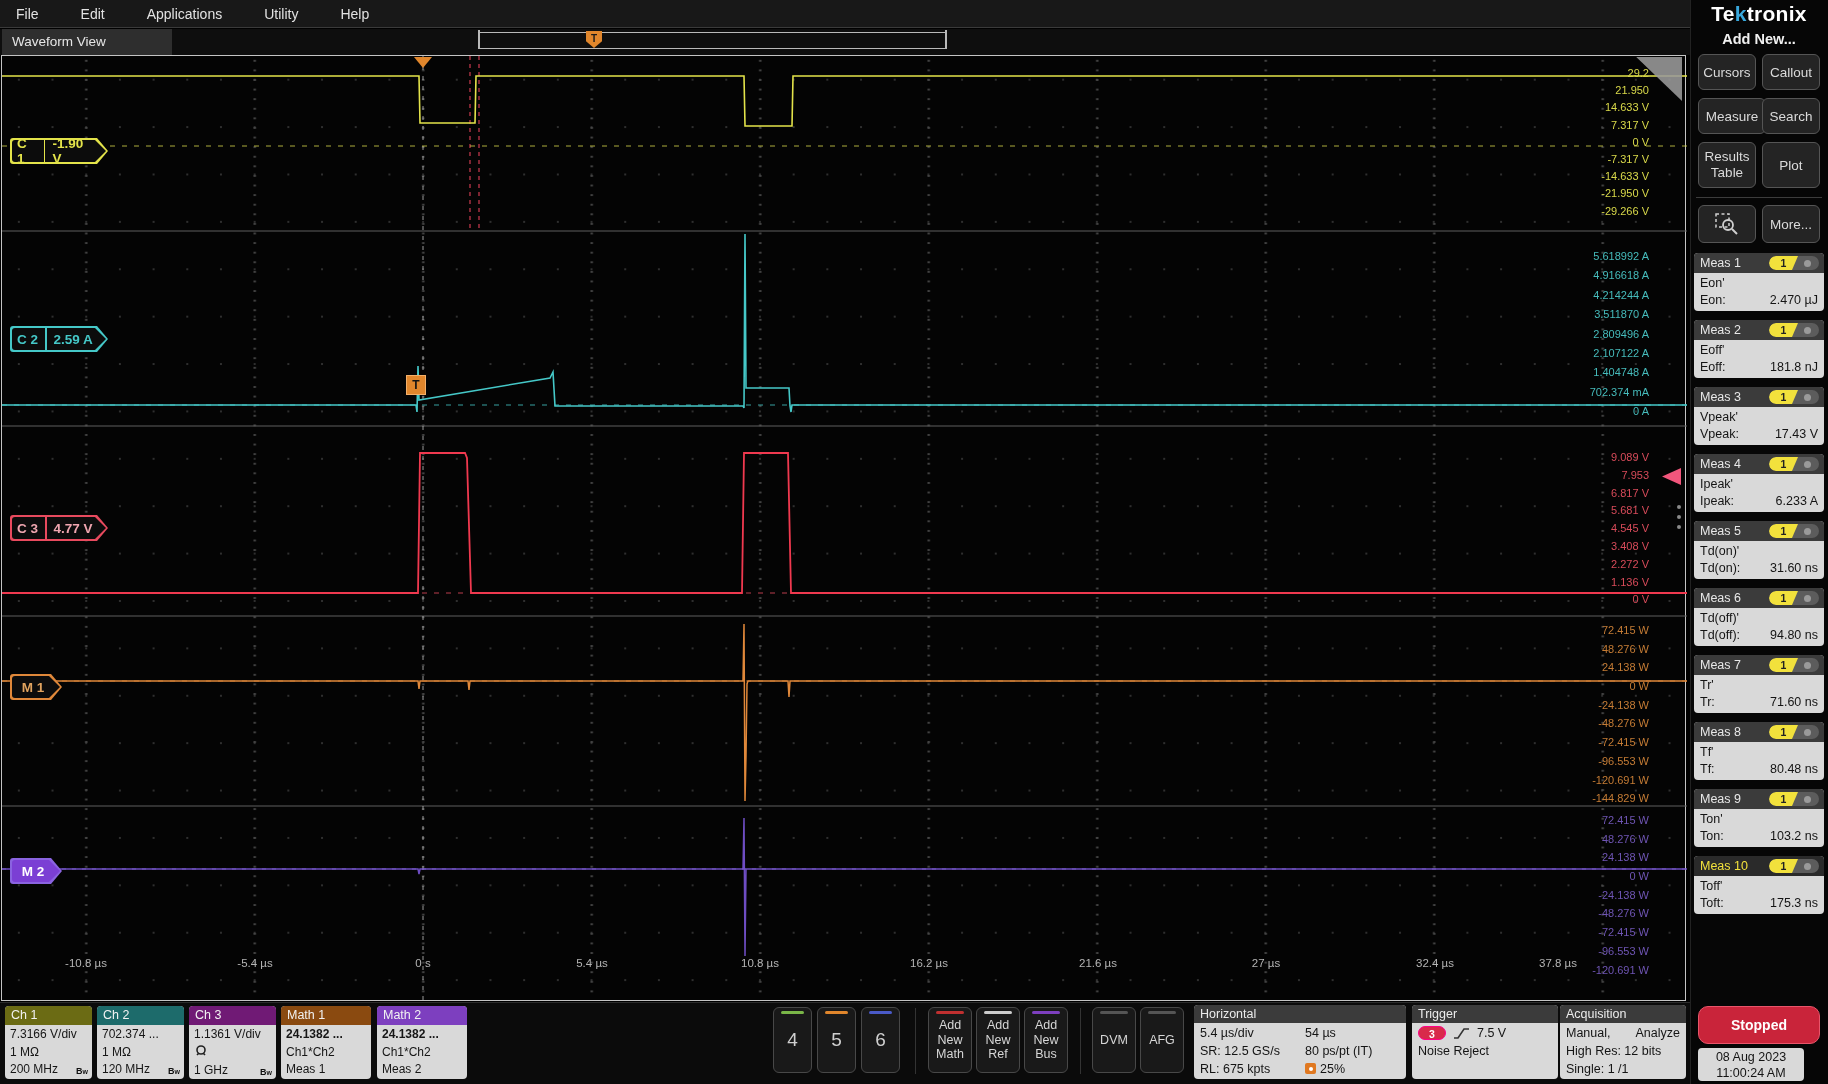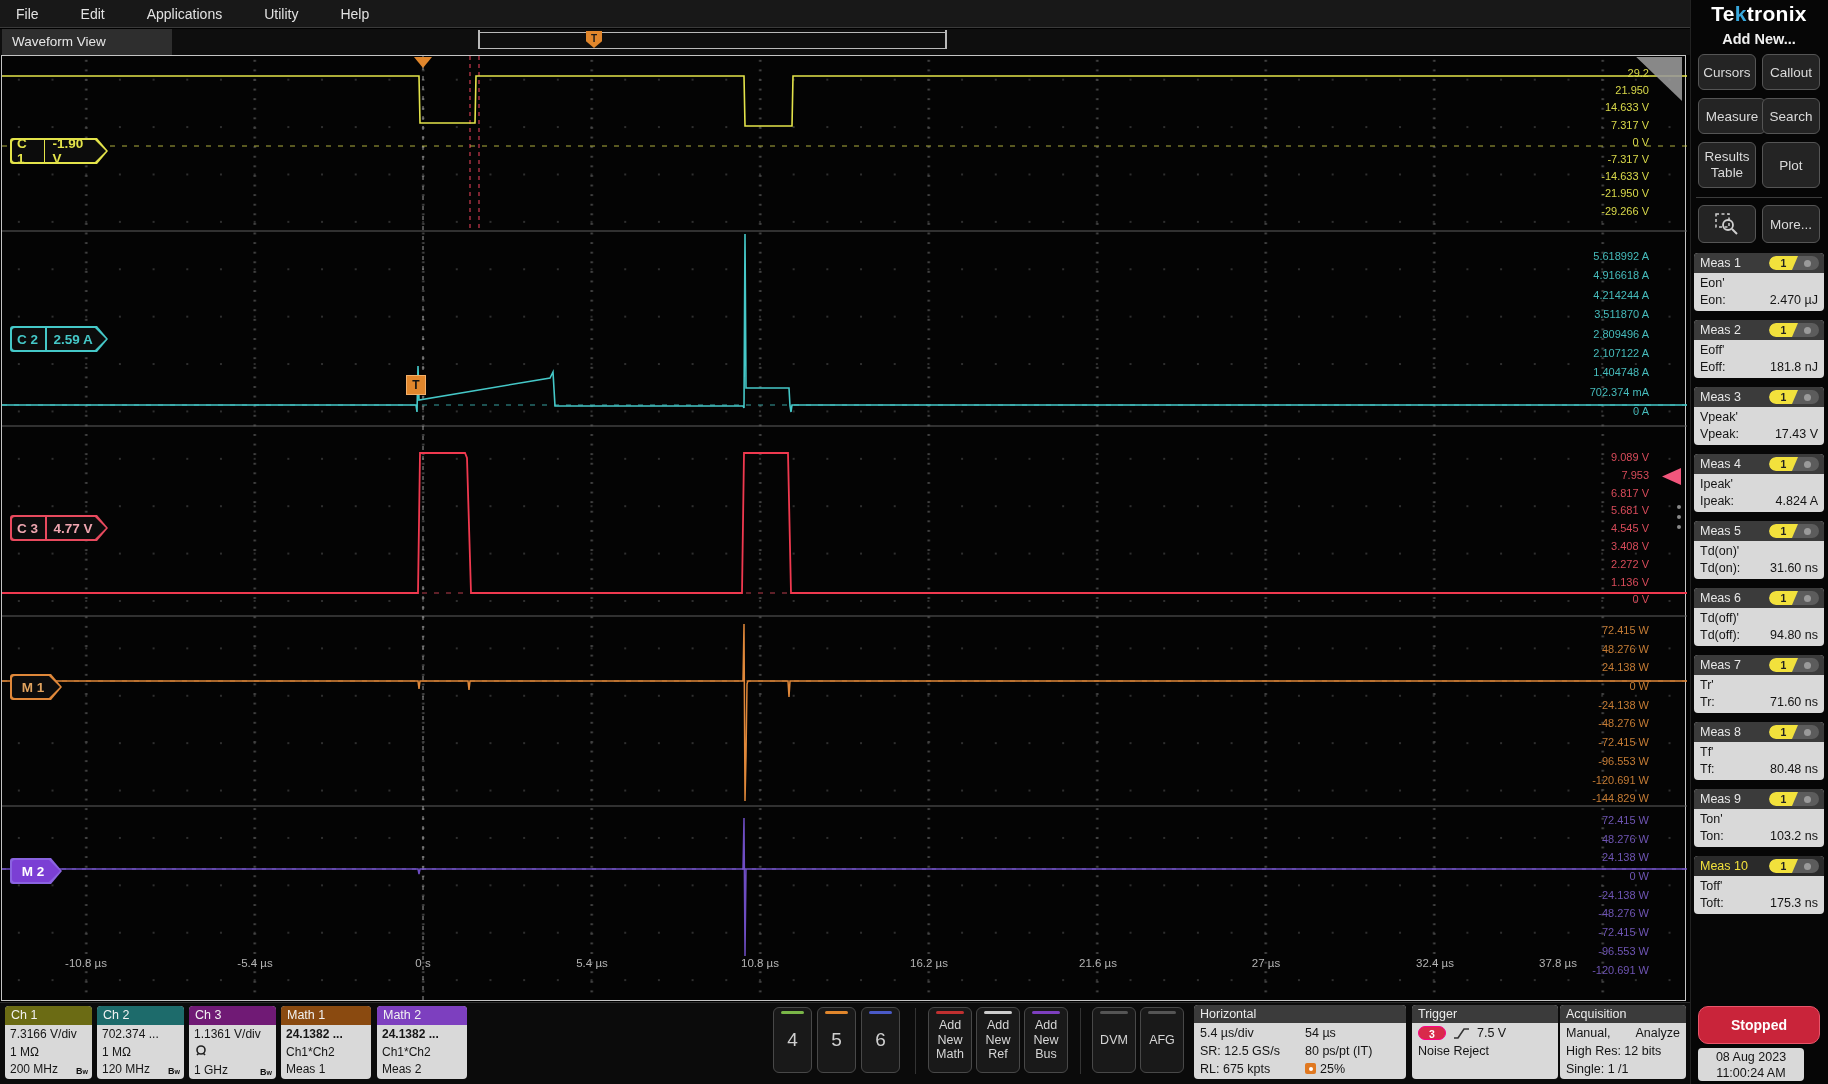--- a/index.html
+++ b/index.html
@@ -385,21 +385,21 @@
           <span class="src">1</span>
           <span class="nav">
             <i></i>
           </span>
         </span>
       </div>
     <div class="mbody">
         <div>Ipeak'</div>
       <div class="mrow2">
           <span>Ipeak:</span>
-          <span>4.824 A</span>
+          <span>6.233 A</span>
         </div>
       </div>
   </div>
   <div class="meas" style="top:521px;">
     <div class="mhead">
         <span class="mtitle">Meas 5</span>
       <span class="mpill">
           <span class="src">1</span>
           <span class="nav">
             <i></i>

